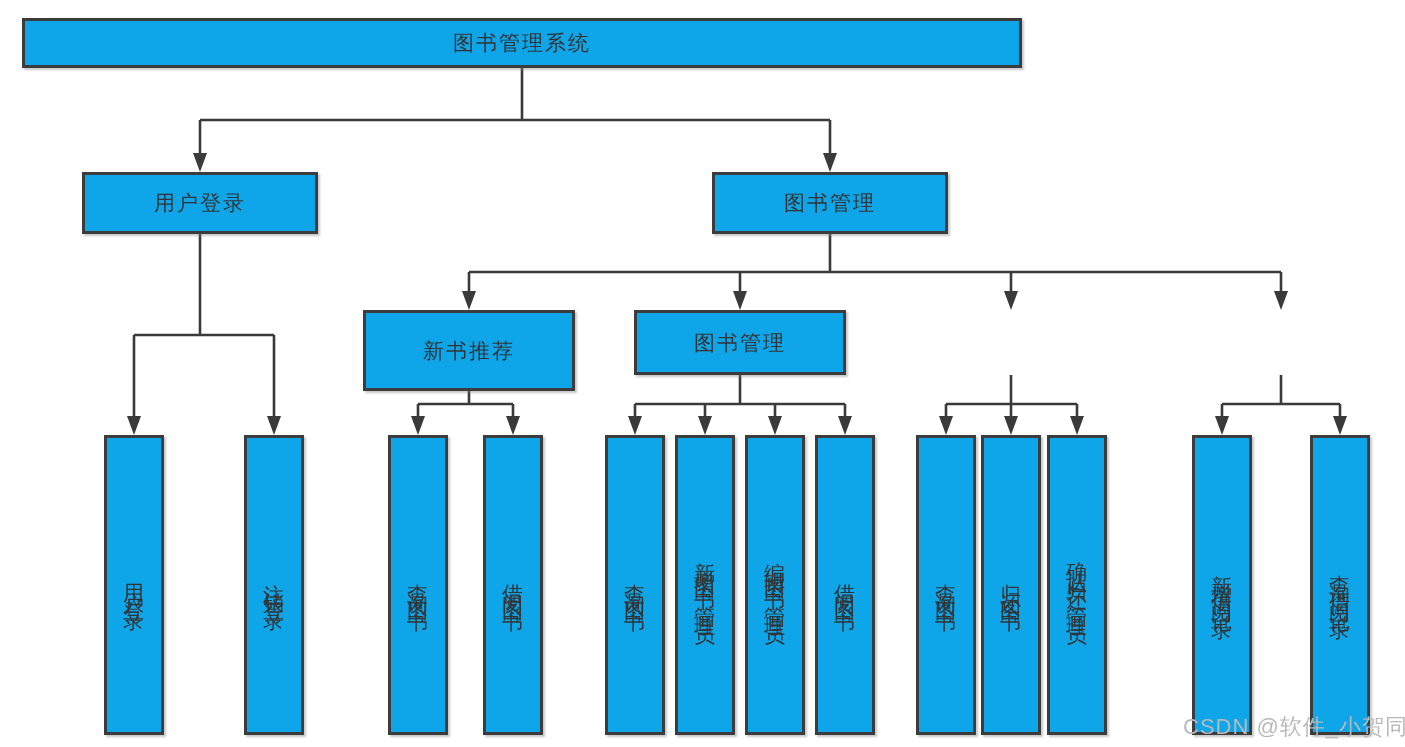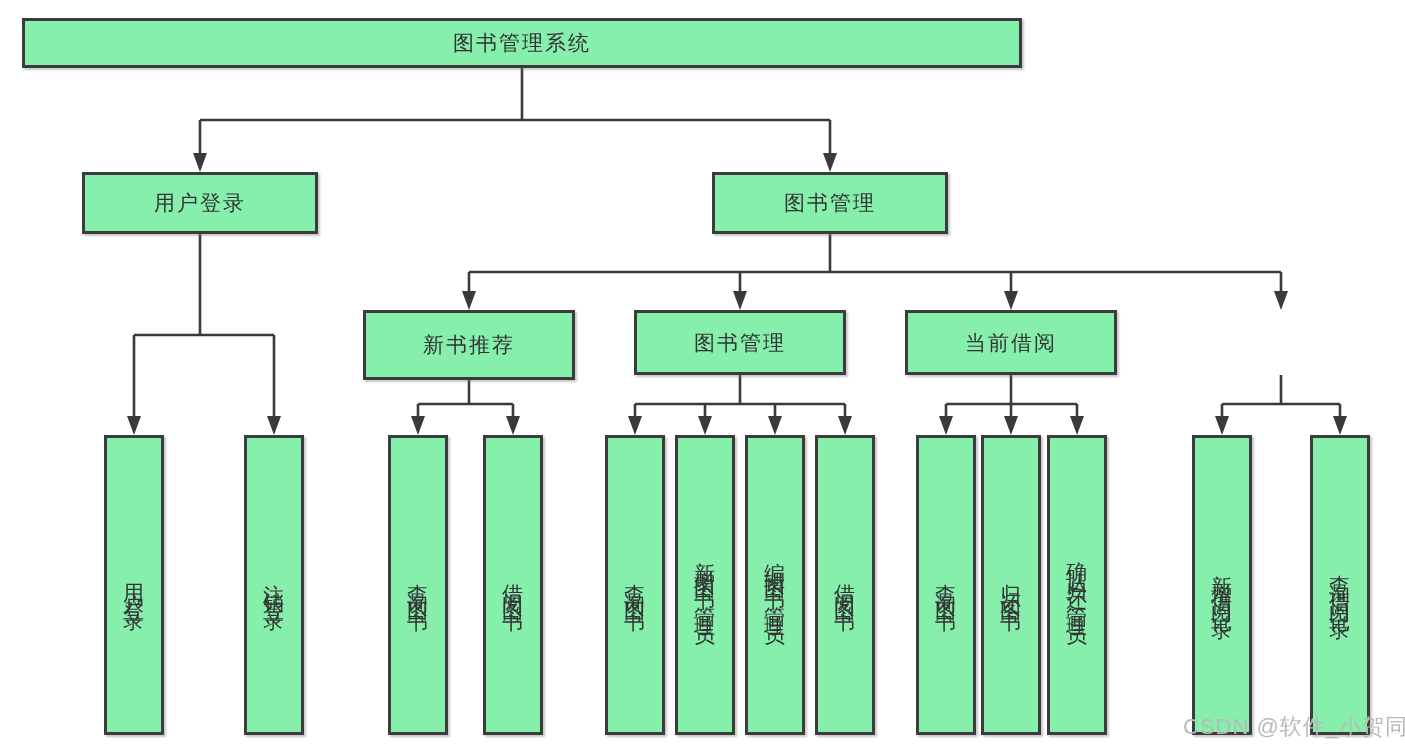--- a/index.html
+++ b/index.html
@@ -17,21 +17,21 @@
     background:var(--bg);
     overflow:hidden;
   }
   svg.connectors{position:absolute;left:0;top:0;z-index:0;}
   svg.connectors path{stroke:var(--line);stroke-width:2.6;fill:none;}
   svg.connectors polygon{fill:var(--line);stroke:none;}
 
   .node{
     position:absolute;
     box-sizing:border-box;
-    background:#86efac;
+    background:#0ea5e9;
     border:3px solid var(--border);
     box-shadow:2px 2px 2px rgba(130,130,130,0.45);
     display:flex;align-items:center;justify-content:center;
     color:var(--text);
     z-index:1;
   }
   .node.h span{
     font-size:21px;
     letter-spacing:2px;
     white-space:nowrap;
@@ -42,21 +42,21 @@
     text-orientation:mixed;
     font-size:21px;
     letter-spacing:9px;
     line-height:1;
   }
 
   
   .n-root   {left:22px;  top:18px;  width:1000px; height:50px;}
   .n-login  {left:82px;  top:172px; width:236px;  height:62px;}
   .n-mgmt   {left:712px; top:172px; width:236px;  height:62px;}
-  .n-newbook{left:363px; top:310px; width:212px;  height:70px;}
+  .n-newbook{left:363px; top:310px; width:212px;  height:81px;}
   .n-borrow {left:634px; top:310px; width:212px;  height:65px;}
   .n-current{left:905px; top:310px; width:212px;  height:65px;}
   .n-record {left:1175px;top:310px; width:212px;  height:65px;}
 
   
   .node.v{top:435px;width:60px;height:300px;}
   .l1 {left:104px;} .l2 {left:244px;}
   .l3 {left:388px;} .l4 {left:483px;}
   .l5 {left:605px;} .l6 {left:675px;} .l7 {left:745px;} .l8 {left:815px;}
   .l9 {left:916px;} .l10{left:981px;} .l11{left:1047px;}
@@ -138,23 +138,20 @@
   <div class="node h n-mgmt">
     <span>图书管理</span>
   </div>
 
   <div class="node h n-newbook">
     <span>新书推荐</span>
   </div>
   <div class="node h n-borrow">
     <span>图书管理</span>
   </div>
-  <div class="node h n-current">
-    <span>当前借阅</span>
-  </div>
 
   <div class="node v l1">
     <span>用户登录</span>
   </div>
   <div class="node v l2">
     <span>注销登录</span>
   </div>
 
   <div class="node v l3">
     <span>查询图书</span>

